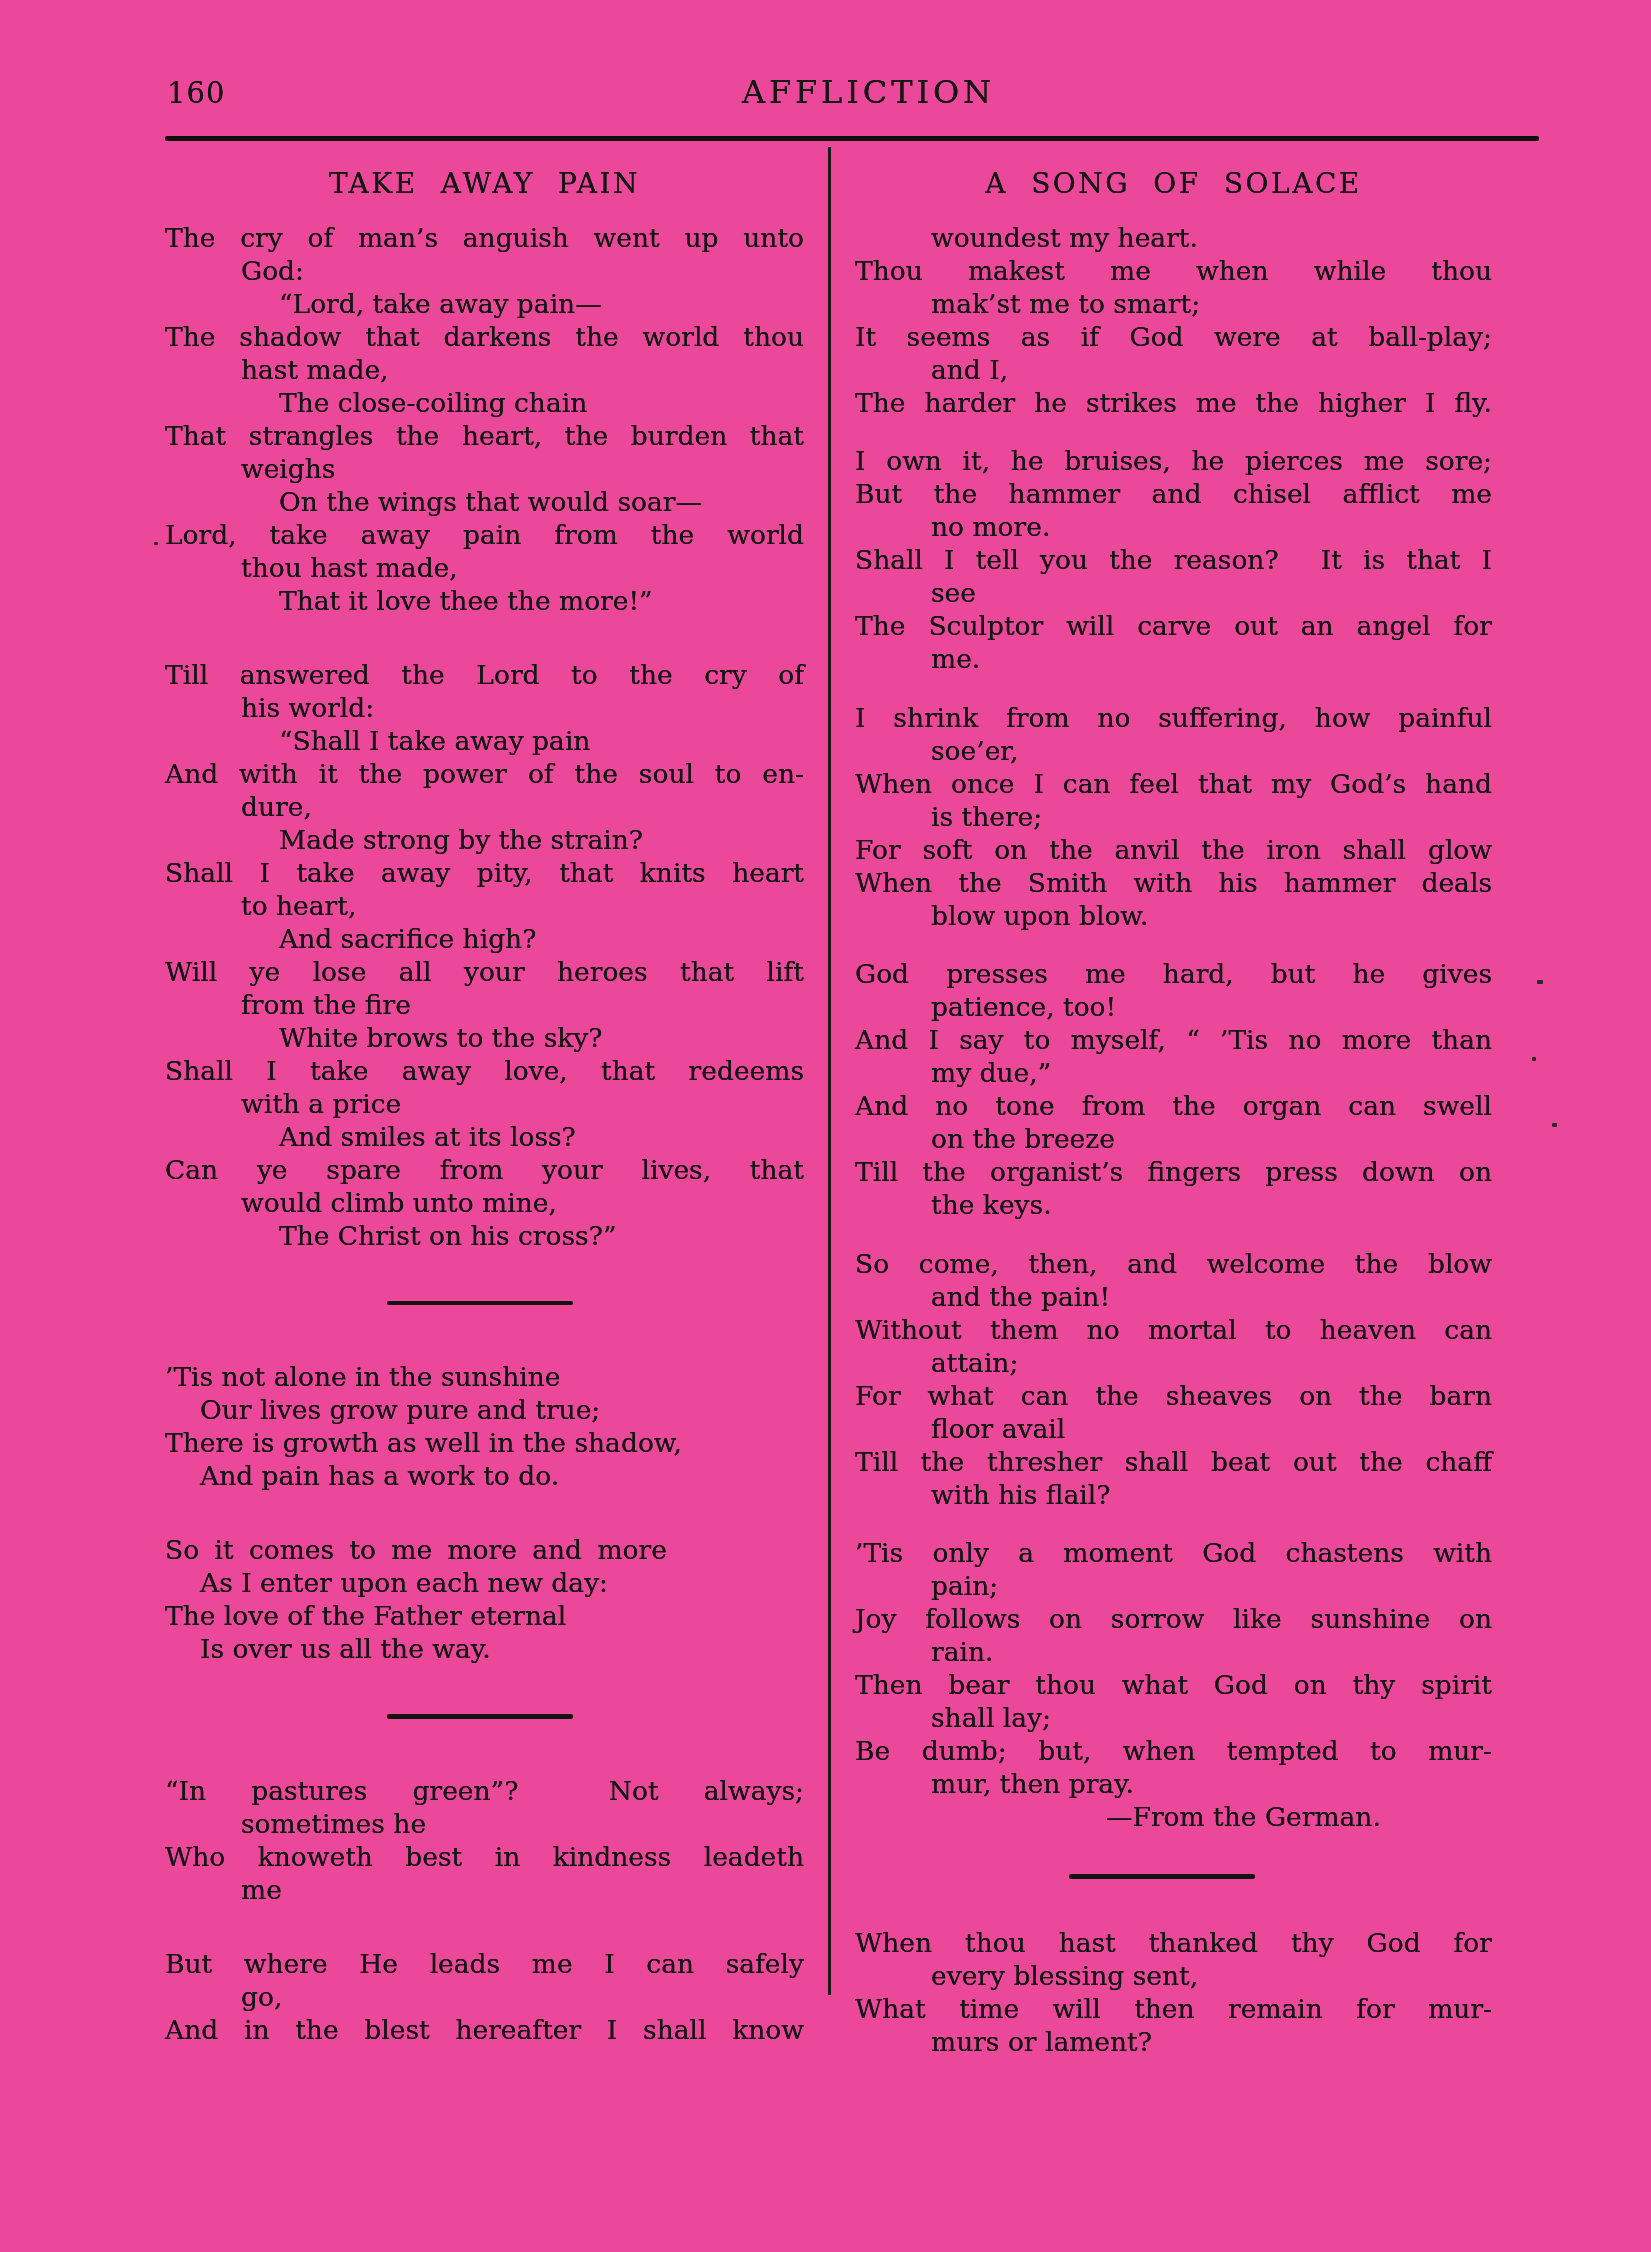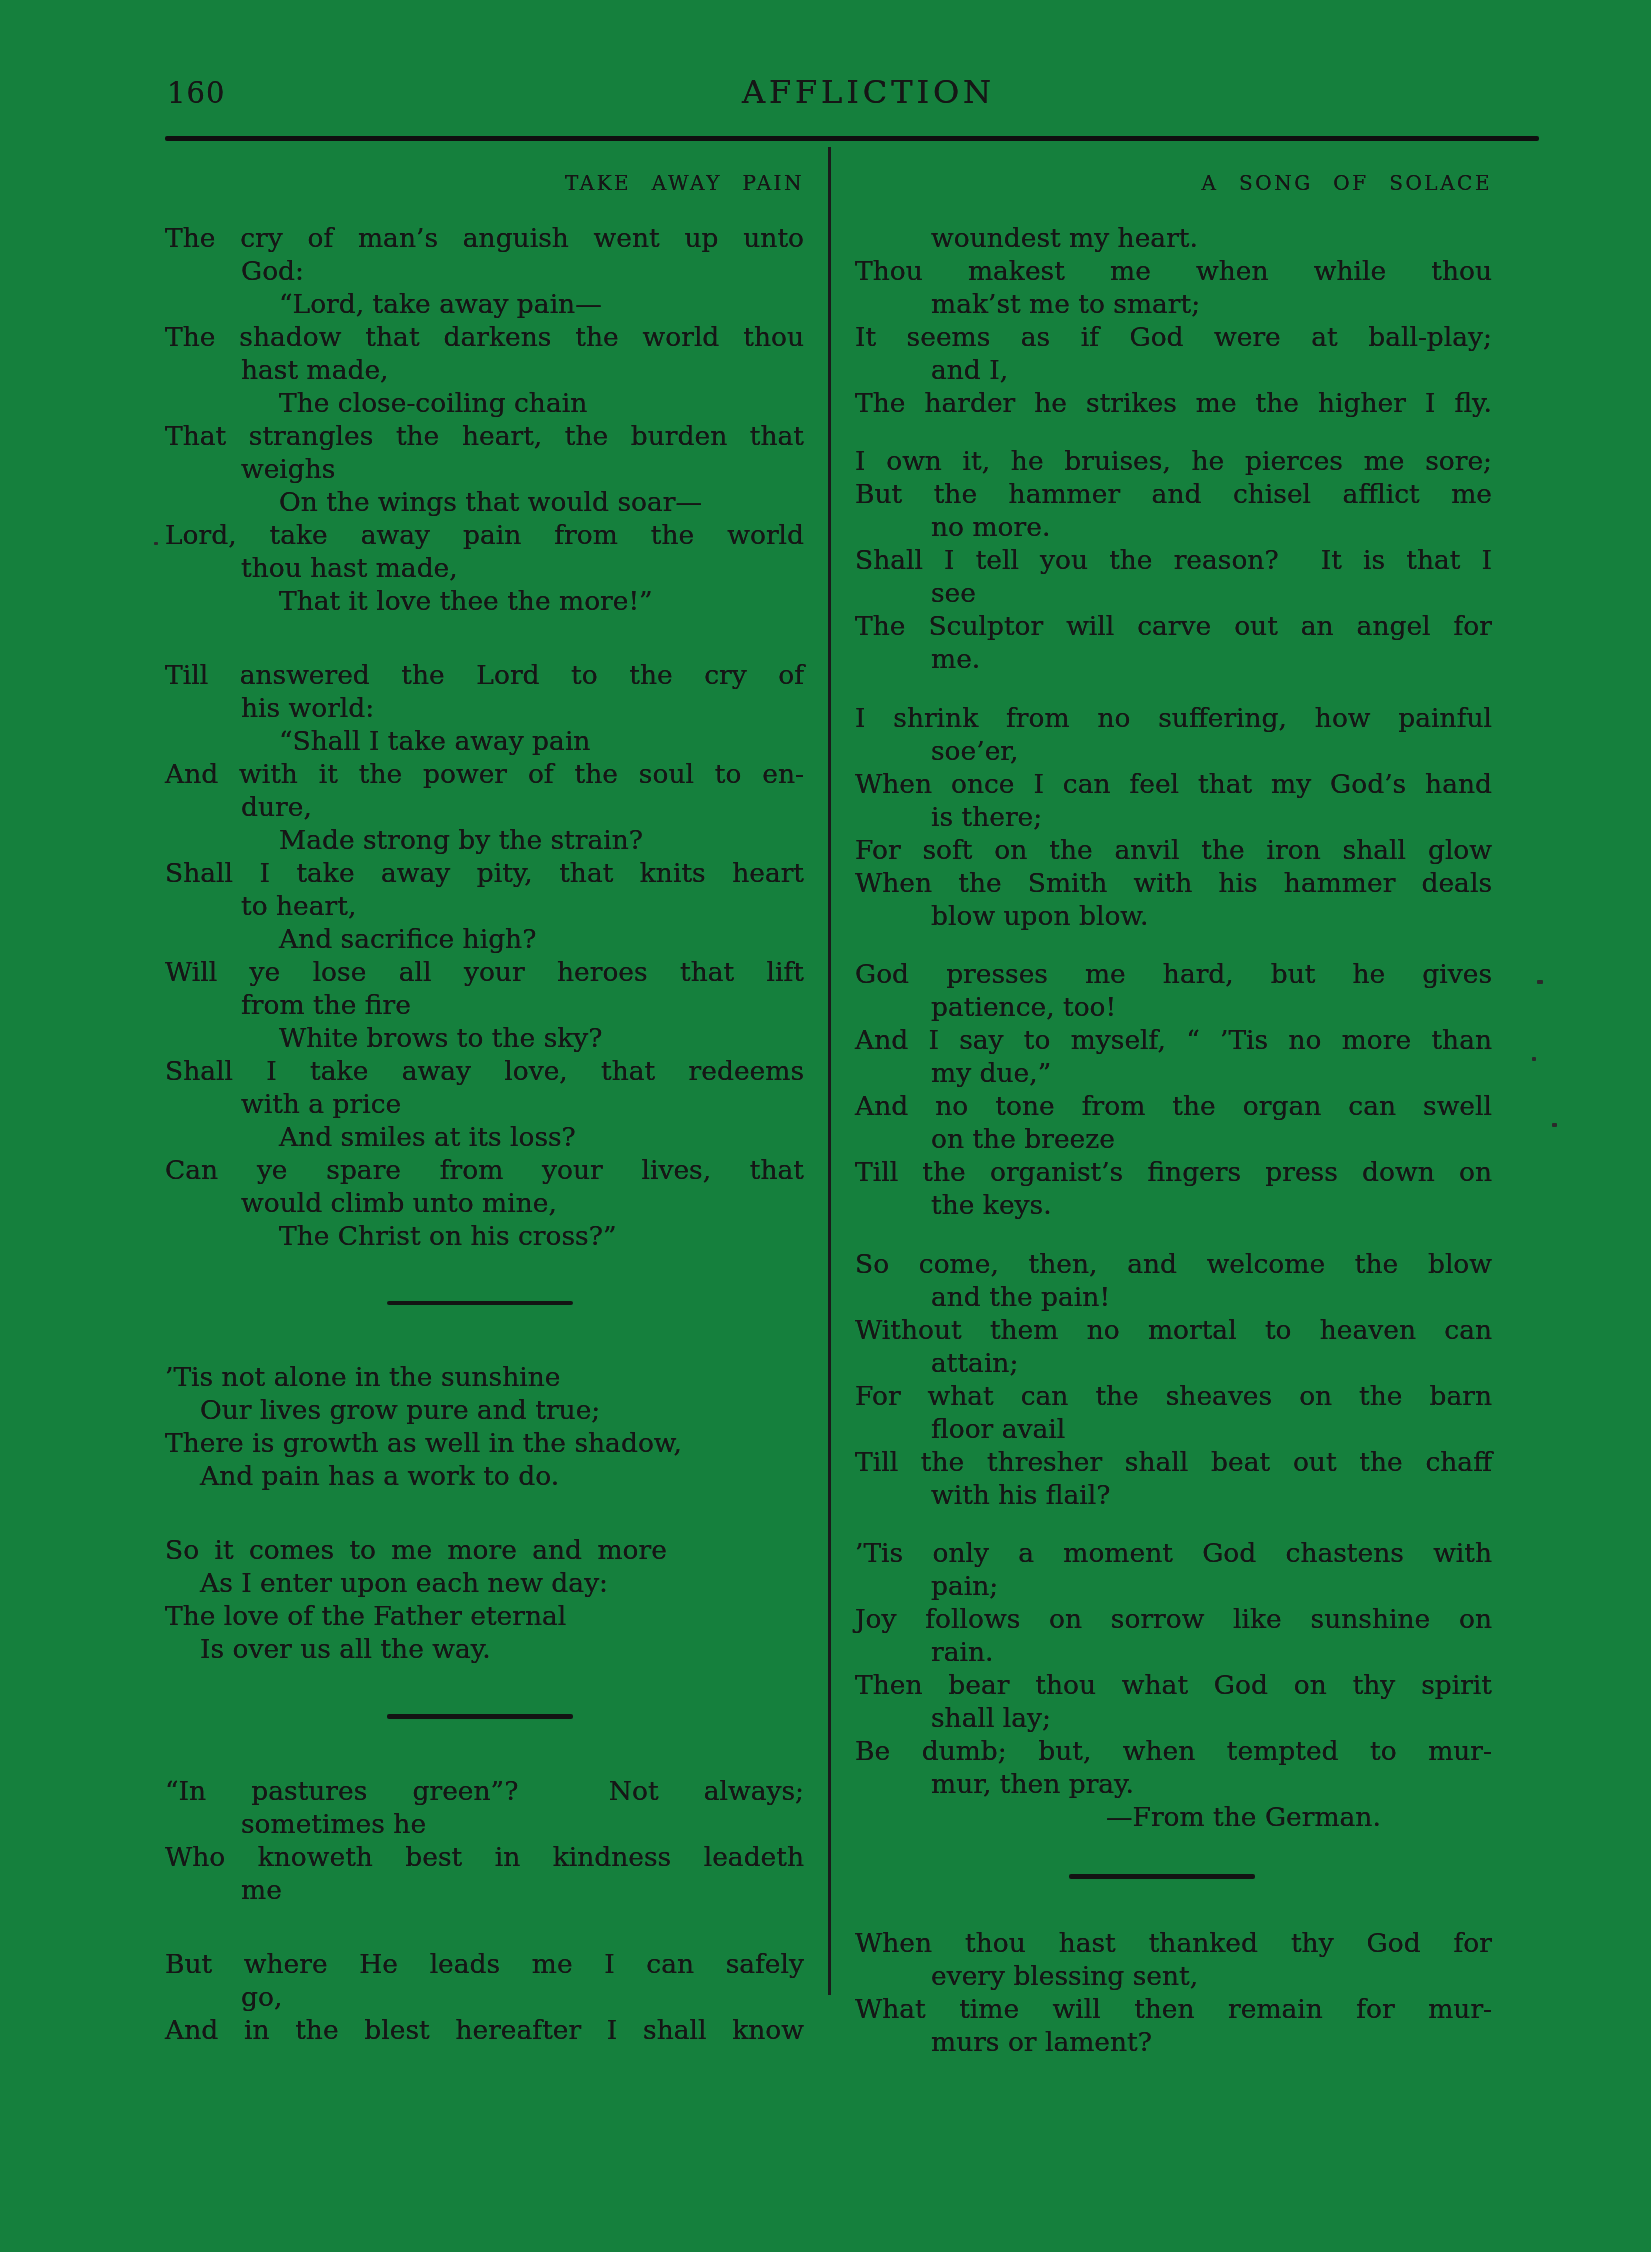--- a/index.html
+++ b/index.html
@@ -1,19 +1,19 @@
 <!DOCTYPE html>
 <html><head>
 <meta charset="utf-8">
 <style>
   html,body{margin:0;padding:0;background:#e8e8e8;}
   .page{
     position:relative;
     width:1652px;height:2252px;
-    background:#15803d;
+    background:#ec4899;
     color:#161616;
     font-family:"DejaVu Serif","Liberation Serif",serif;
     overflow:hidden;
     text-shadow:0 0 0.5px currentColor;
   }
   .pagenum{
     position:absolute;left:167px;top:76px;
     font-size:29px;letter-spacing:1px;
   }
   .running-head{
@@ -28,22 +28,22 @@
     position:absolute;left:828px;top:147px;width:2.9px;height:1848px;
     background:#1b1b1b;
   }
   .column{
     position:absolute;top:167px;width:639px;
     font-size:26.5px;line-height:33px;
   }
   .col-left{left:165px;}
   .col-right{left:855px;width:637px;}
   .poem-title{
-    font-size:20px;font-weight:normal;margin:0 0 20.6px 0;
-    text-align:right;letter-spacing:2.5px;word-spacing:11.8px;
+    font-size:28px;font-weight:normal;margin:0 0 20.6px 0;
+    text-align:center;letter-spacing:2.5px;word-spacing:11.8px;
   }
   .stanza{margin-bottom:41px;}
   .col-right .stanza{margin-bottom:25.5px;}
   .line{min-height:33px;}
   .j{text-align:justify;text-align-last:justify;text-justify:inter-word;}
   .i1{padding-left:76px;}
   .i2{padding-left:114px;}
   .is{padding-left:35px;}
   .i3{padding-left:251px;}
   .w{word-spacing:6.9px;}

